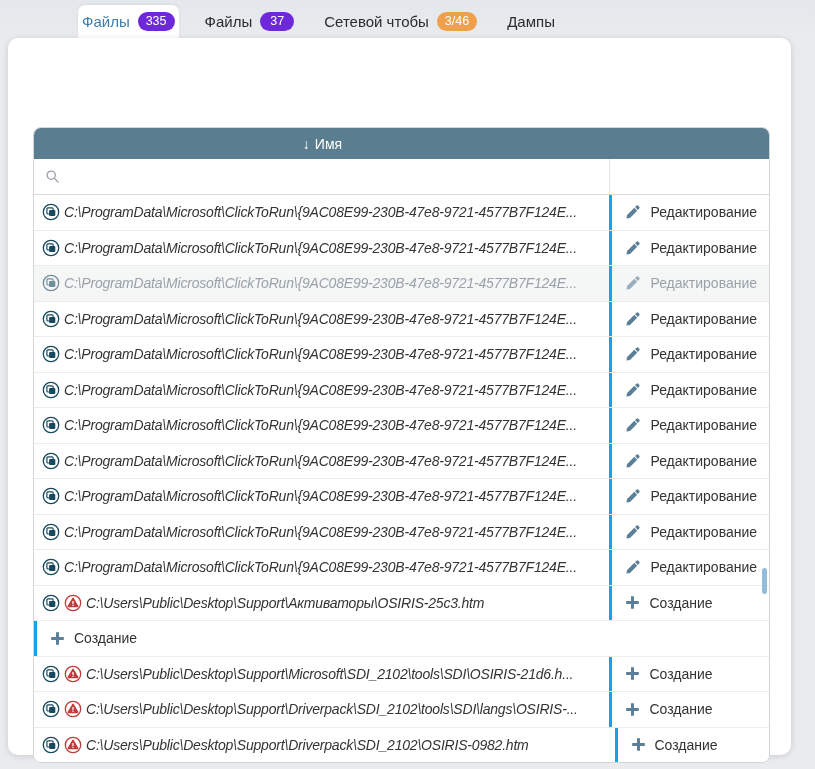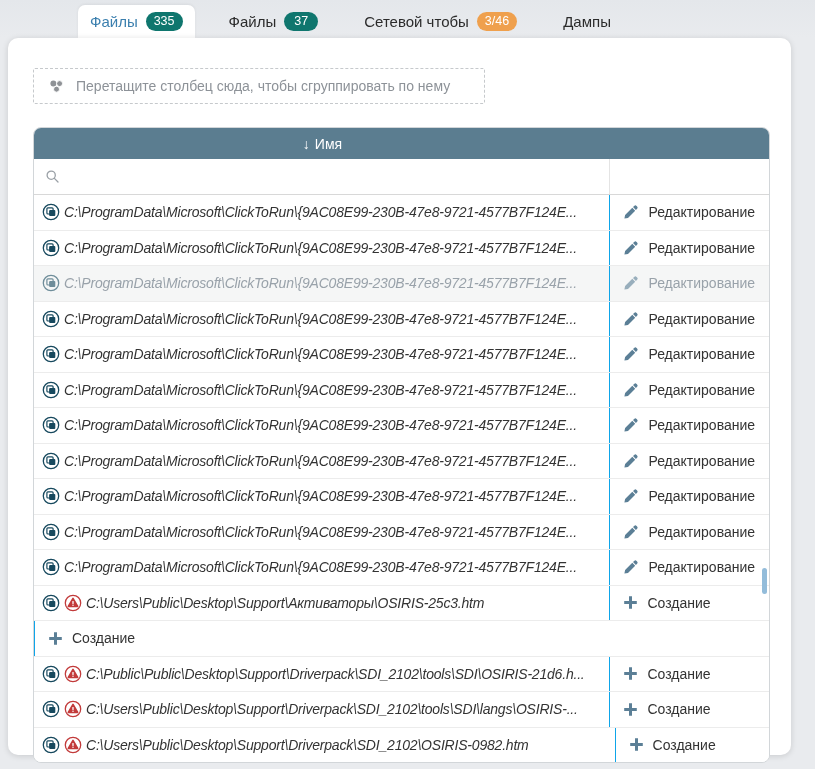--- a/index.html
+++ b/index.html
@@ -12,32 +12,32 @@
     -webkit-font-smoothing:antialiased;
   }
   
   .tabbar{
     position:absolute;left:0;top:0;width:815px;height:38px;
     display:flex;align-items:flex-end;padding-left:78px;box-sizing:border-box;
     background:linear-gradient(#e4e7eb,#e9ebee);
   }
   .tab{
     height:33px;display:flex;align-items:center;gap:8px;
-    padding:0 12px;margin-right:22px;
+    padding:0 4px;margin-right:22px;
     font-size:15px;color:#2b2b2b;cursor:pointer;white-space:nowrap;
   }
   .tab.active{
     background:#ffffff;border-radius:7px 7px 0 0;
     color:#3b7fae;
     box-shadow:0 -1px 3px rgba(0,0,0,.06);
   }
   .badge{
     display:inline-block;min-width:18px;text-align:center;
     border-radius:11px;padding:3px 8px;
-    font-size:12.5px;line-height:13px;color:#fff;background:#0f766e;
+    font-size:12.5px;line-height:13px;color:#fff;background:#6d28d9;
   }
   .badge.orange{background:#efa04d;}
   
   .card{
     position:absolute;left:8px;top:38px;width:783px;height:717px;
     background:#fff;border-radius:10px;
     box-shadow:0 1px 6px rgba(0,0,0,.14);
   }
   .group-hint{
     position:absolute;left:25px;top:30px;
@@ -62,21 +62,21 @@
   .rows{display:block;}
   .row{display:flex;height:34.5px;border-bottom:1px solid #ececec;background:#fff;}
   .row:last-child{border-bottom:none;gap:25px;}
   .cell-name{
     width:577px;box-sizing:border-box;display:flex;align-items:center;gap:4px;
     padding:0 6px 0 8px;font-size:14px;color:#333;
     white-space:nowrap;overflow:hidden;
   }
   .cell-name .path{overflow:hidden;white-space:nowrap;letter-spacing:-0.2px;font-style:italic;}
   .cell-type{
-    width:160px;box-sizing:border-box;border-left:1px solid #0ea5e9;
+    width:160px;box-sizing:border-box;border-left:3px solid #0ea5e9;
     display:flex;align-items:center;gap:9px;padding-left:13px;
     font-size:14px;color:#333;
   }
   .row.highlighted{background:#f5f6f6;}
   .row.highlighted .cell-name,.row.highlighted .cell-type{color:#99a2aa;}
   .row.highlighted svg{opacity:.6;}
   .icn{flex:0 0 auto;display:block;}
   .scroll-thumb{
     position:absolute;right:2px;top:440px;width:5px;height:26px;
     background:#93bcda;border-radius:3px;
@@ -98,28 +98,20 @@
     <span>Сетевой чтобы</span>
     <span class="badge orange">3/46</span>
   </div>
   <div class="tab">
     <span>Дампы</span>
   </div>
 </div>
 
 <div class="card">
 
-  <div class="group-hint">
-    <svg class="icn" width="17" height="17" viewBox="0 0 17 17">
-      <circle cx="5.4" cy="5.6" r="3" fill="#8f9296"></circle>
-      <circle cx="11.6" cy="5.6" r="3" fill="#8f9296" stroke="#fff" stroke-width="1"></circle>
-      <circle cx="8.5" cy="11.2" r="3" fill="#8f9296" stroke="#fff" stroke-width="1"></circle>
-    </svg>
-    <span>Перетащите столбец сюда, чтобы сгруппировать по нему</span>
-  </div>
 
   <div class="table-wrap">
 
     <div class="thead">
       <div class="th th-name">
         <span class="sort-arrow">↓</span>
         <span>Имя</span>
       </div>
     </div>
 
@@ -381,21 +373,21 @@
         <circle cx="9" cy="9" r="7.7" fill="none" stroke="#17495e" stroke-width="1.3"></circle>
         <rect x="4.9" y="4.8" width="6.2" height="6.2" rx="1" fill="none" stroke="#17495e" stroke-width="1.2"></rect>
         <rect x="7.1" y="6.9" width="6.2" height="6.2" rx="1" fill="#17495e"></rect>
       </svg>
       <svg class="icn" width="18" height="18" viewBox="0 0 18 18">
         <circle cx="9" cy="9" r="7.7" fill="#fff" stroke="#c23b3b" stroke-width="1.3"></circle>
         <path d="M9 4.4 L13.7 12.4 L4.3 12.4 Z" fill="#c23b3b" stroke="#c23b3b" stroke-width="1.6" stroke-linejoin="round"></path>
         <rect x="8.35" y="6.9" width="1.3" height="3.1" rx="0.6" fill="#fff"></rect>
         <circle cx="9" cy="11.2" r="0.75" fill="#fff"></circle>
       </svg>
-      <span class="path">C:\Public\Public\Desktop\Support\Driverpack\SDI_2102\tools\SDI\OSIRIS-21d6.h...</span>
+      <span class="path">C:\Users\Public\Desktop\Support\Microsoft\SDI_2102\tools\SDI\OSIRIS-21d6.h...</span>
     </div>
     <div class="cell-type">
 
       <svg class="icn" width="15" height="15" viewBox="0 0 15 15">
         <path d="M6 1.2 h3 v4.8 h4.8 v3 h-4.8 v4.8 h-3 v-4.8 h-4.8 v-3 h4.8 z" fill="#5b7f96" rx="1"></path>
       </svg>
       <span>Создание</span>
     </div>
   </div>
         <div class="row">

